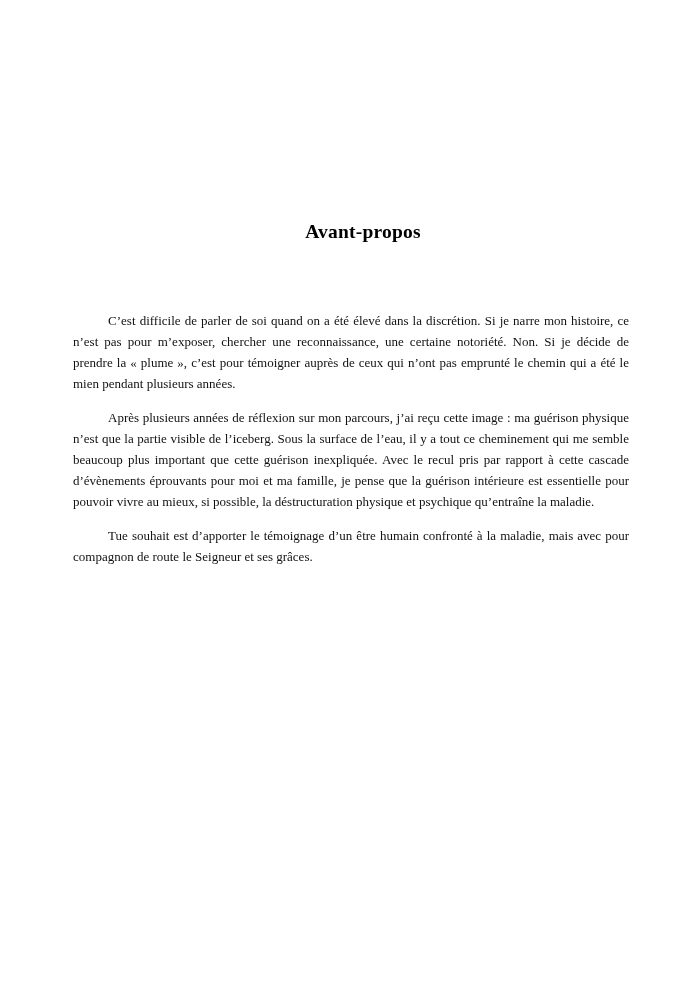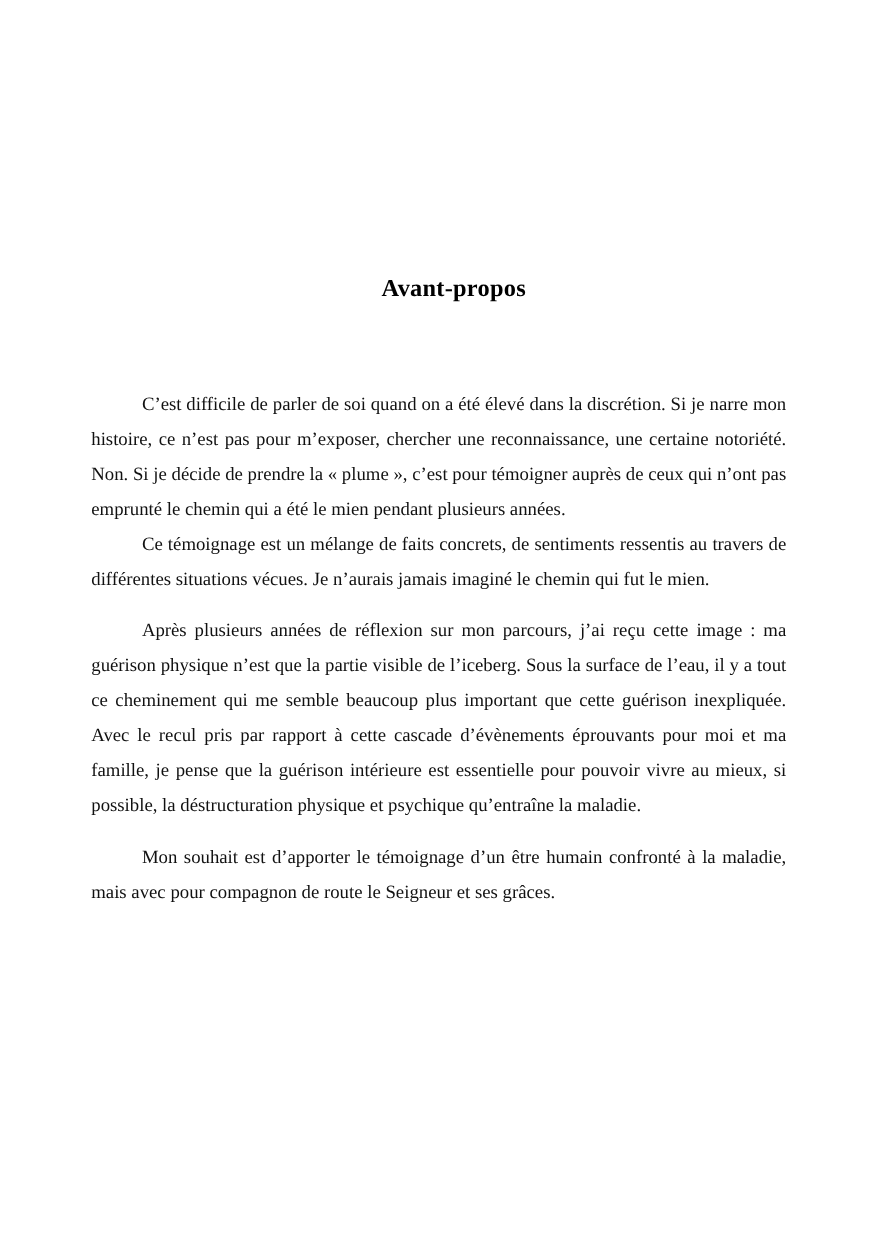--- a/index.html
+++ b/index.html
@@ -36,22 +36,22 @@
     color: #000000;
     padding-left: 13px;
   }
 
   
   #body-text {
     position: absolute;
     top: 310px;
     left: 73px;
     width: 556px;
-    font-size: 15px;
-    line-height: 28px;
+    font-size: 13px;
+    line-height: 21px;
     text-align: justify;
     text-justify: inter-word;
     color: #111111;
     -webkit-font-smoothing: antialiased;
   }
 
   #body-text p {
     margin: 0;
     text-indent: 2.7em;
     text-align: justify;
@@ -69,18 +69,17 @@
 </style>
 </head>
 <body>
 
 <div id="page">
 
   <h1 id="chapter-title">Avant-propos</h1>
 
   <div id="body-text">
       <p>C’est difficile de parler de soi quand on a été élevé dans la discrétion. Si je narre mon histoire, ce n’est pas pour m’exposer, chercher une reconnaissance, une certaine notoriété. Non. Si je décide de prendre la « plume », c’est pour témoigner auprès de ceux qui n’ont pas emprunté le chemin qui a été le mien pendant plusieurs années.</p>
-      <p>Ce témoignage est un mélange de faits concrets, de sentiments ressentis au travers de différentes situations vécues. Je n’aurais jamais imaginé le chemin qui fut le mien.</p>
       <p class="gap-before">Après plusieurs années de réflexion sur mon parcours, j’ai reçu cette image : ma guérison physique n’est que la partie visible de l’iceberg. Sous la surface de l’eau, il y a tout ce cheminement qui me semble beaucoup plus important que cette guérison inexpliquée. Avec le recul pris par rapport à cette cascade d’évènements éprouvants pour moi et ma famille, je pense que la guérison intérieure est essentielle pour pouvoir vivre au mieux, si possible, la déstructuration physique et psychique qu’entraîne la maladie.</p>
-      <p class="gap-before">Mon souhait est d’apporter le témoignage d’un être humain confronté à la maladie, mais avec pour compagnon de route le Seigneur et ses grâces.</p>
+      <p class="gap-before">Tue souhait est d’apporter le témoignage d’un être humain confronté à la maladie, mais avec pour compagnon de route le Seigneur et ses grâces.</p>
     </div>
 
 </div>
 
 </body></html>

